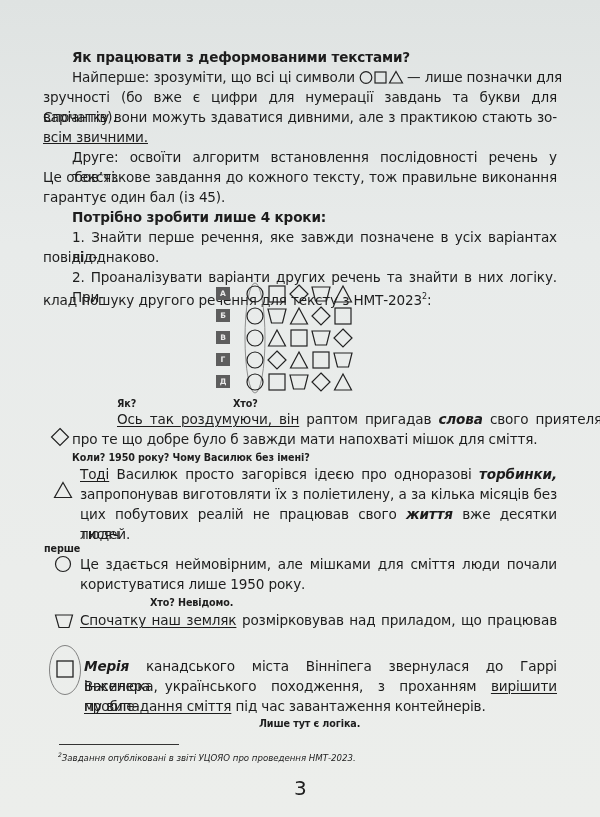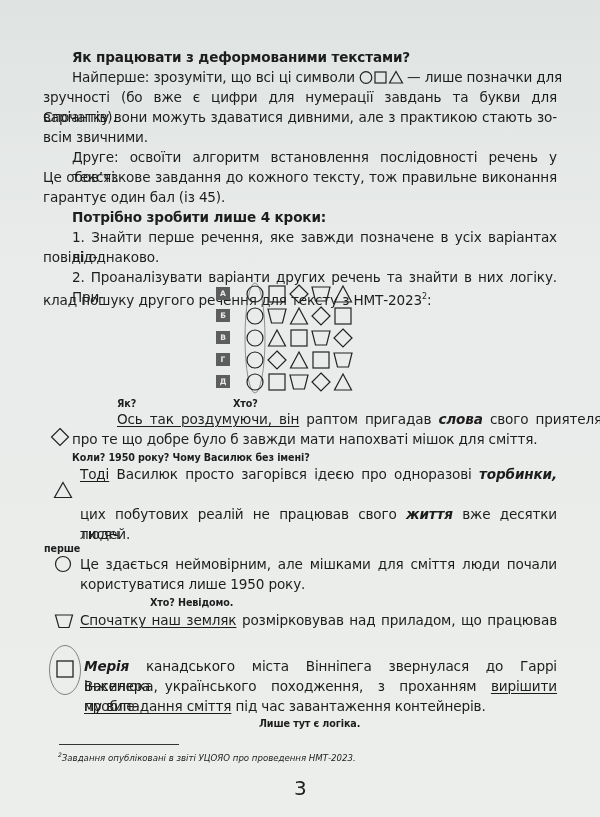--- a/index.html
+++ b/index.html
@@ -40,21 +40,21 @@
     <span class="inline-shapes">
       <svg width="48" height="14" viewBox="0 0 48 14">
         <circle cx="7" cy="7.5" r="5.8" fill="none" stroke="#222" stroke-width="1.2"></circle>
         <rect x="16" y="2" width="11" height="11" fill="none" stroke="#222" stroke-width="1.2"></rect>
         <polygon points="37,1.5 43.5,13 30.5,13" fill="none" stroke="#222" stroke-width="1.2"></polygon>
       </svg>
     </span><span>— лише позначки для</span>
   </div>
   <div class="abs body-text justify" style="left:43px; top:87px; width:514px;">зручності (бо вже є цифри для нумерації завдань та букви для варіантів).</div>
   <div class="abs body-text justify" style="left:43px; top:107px; width:514px;">Спочатку вони можуть здаватися дивними, але з практикою стають зо-</div>
-  <div class="abs body-text" style="left:43px; top:127px;">всім звичними.</div>
+  <div class="abs body-text" style="left:43px; top:127px;text-decoration:underline;">всім звичними.</div>
 
   <div class="abs body-text justify" style="left:72px; top:147px; width:485px;">Друге: освоїти алгоритм встановлення послідовності речень у тексті.</div>
   <div class="abs body-text justify" style="left:43px; top:167px; width:514px;">Це обов’язкове завдання до кожного тексту, тож правильне виконання</div>
   <div class="abs body-text" style="left:43px; top:187px;">гарантує один бал (із 45).</div>
 
   <div class="abs body-text bold" style="left:72px; top:207px;text-align:center;">Потрібно зробити лише 4 кроки:</div>
   <div class="abs body-text justify" style="left:72px; top:227px; width:485px;">1. Знайти перше речення, яке завжди позначене в усіх варіантах від-</div>
   <div class="abs body-text" style="left:43px; top:247px;">повіді однаково.</div>
   <div class="abs body-text justify" style="left:72px; top:267px; width:485px;">2. Проаналізувати варіанти других речень та знайти в них логіку. При-</div>
   <div class="abs body-text" style="left:43px; top:287px;">
@@ -159,20 +159,21 @@
   </div>
   <div class="abs body-text" style="left:72px; top:429px;">про те що добре було б завжди мати напохваті мішок для сміття.</div>
 
   <div class="abs note" style="left:72px; top:452px;">Коли? 1950 року? Чому Василюк без імені?</div>
   <svg class="abs" style="left:53px; top:481px;" width="20" height="18" viewBox="0 0 20 18">
     <polygon points="10,1.5 18.5,16.5 1.5,16.5" fill="none" stroke="#222" stroke-width="1.2"></polygon>
   </svg>
   <div class="abs body-text justify" style="left:80px; top:464px; width:477px;">
     <u>Тоді</u><span> Василюк просто загорівся ідеєю про одноразові </span><span class="ital-bold">торбинки,</span>
   </div>
+  <div class="abs body-text justify" style="left:80px; top:484px; width:477px;">запропонував виготовляти їх з поліетилену, а за кілька місяців без</div>
   <div class="abs body-text justify" style="left:80px; top:504px; width:477px;">
     <span>цих побутових реалій не працював свого </span><span class="ital-bold">життя</span><span> вже десятки тисяч</span>
   </div>
   <div class="abs body-text" style="left:80px; top:524px;">людей.</div>
 
   <div class="abs note" style="left:44px; top:543px;">перше</div>
   <svg class="abs" style="left:54px; top:555px;" width="18" height="18" viewBox="0 0 18 18">
     <circle cx="9" cy="9" r="7.5" fill="none" stroke="#222" stroke-width="1.2"></circle>
   </svg>
   <div class="abs body-text justify" style="left:80px; top:554px; width:477px;">Це здається неймовірним, але мішками для сміття люди почали</div>

